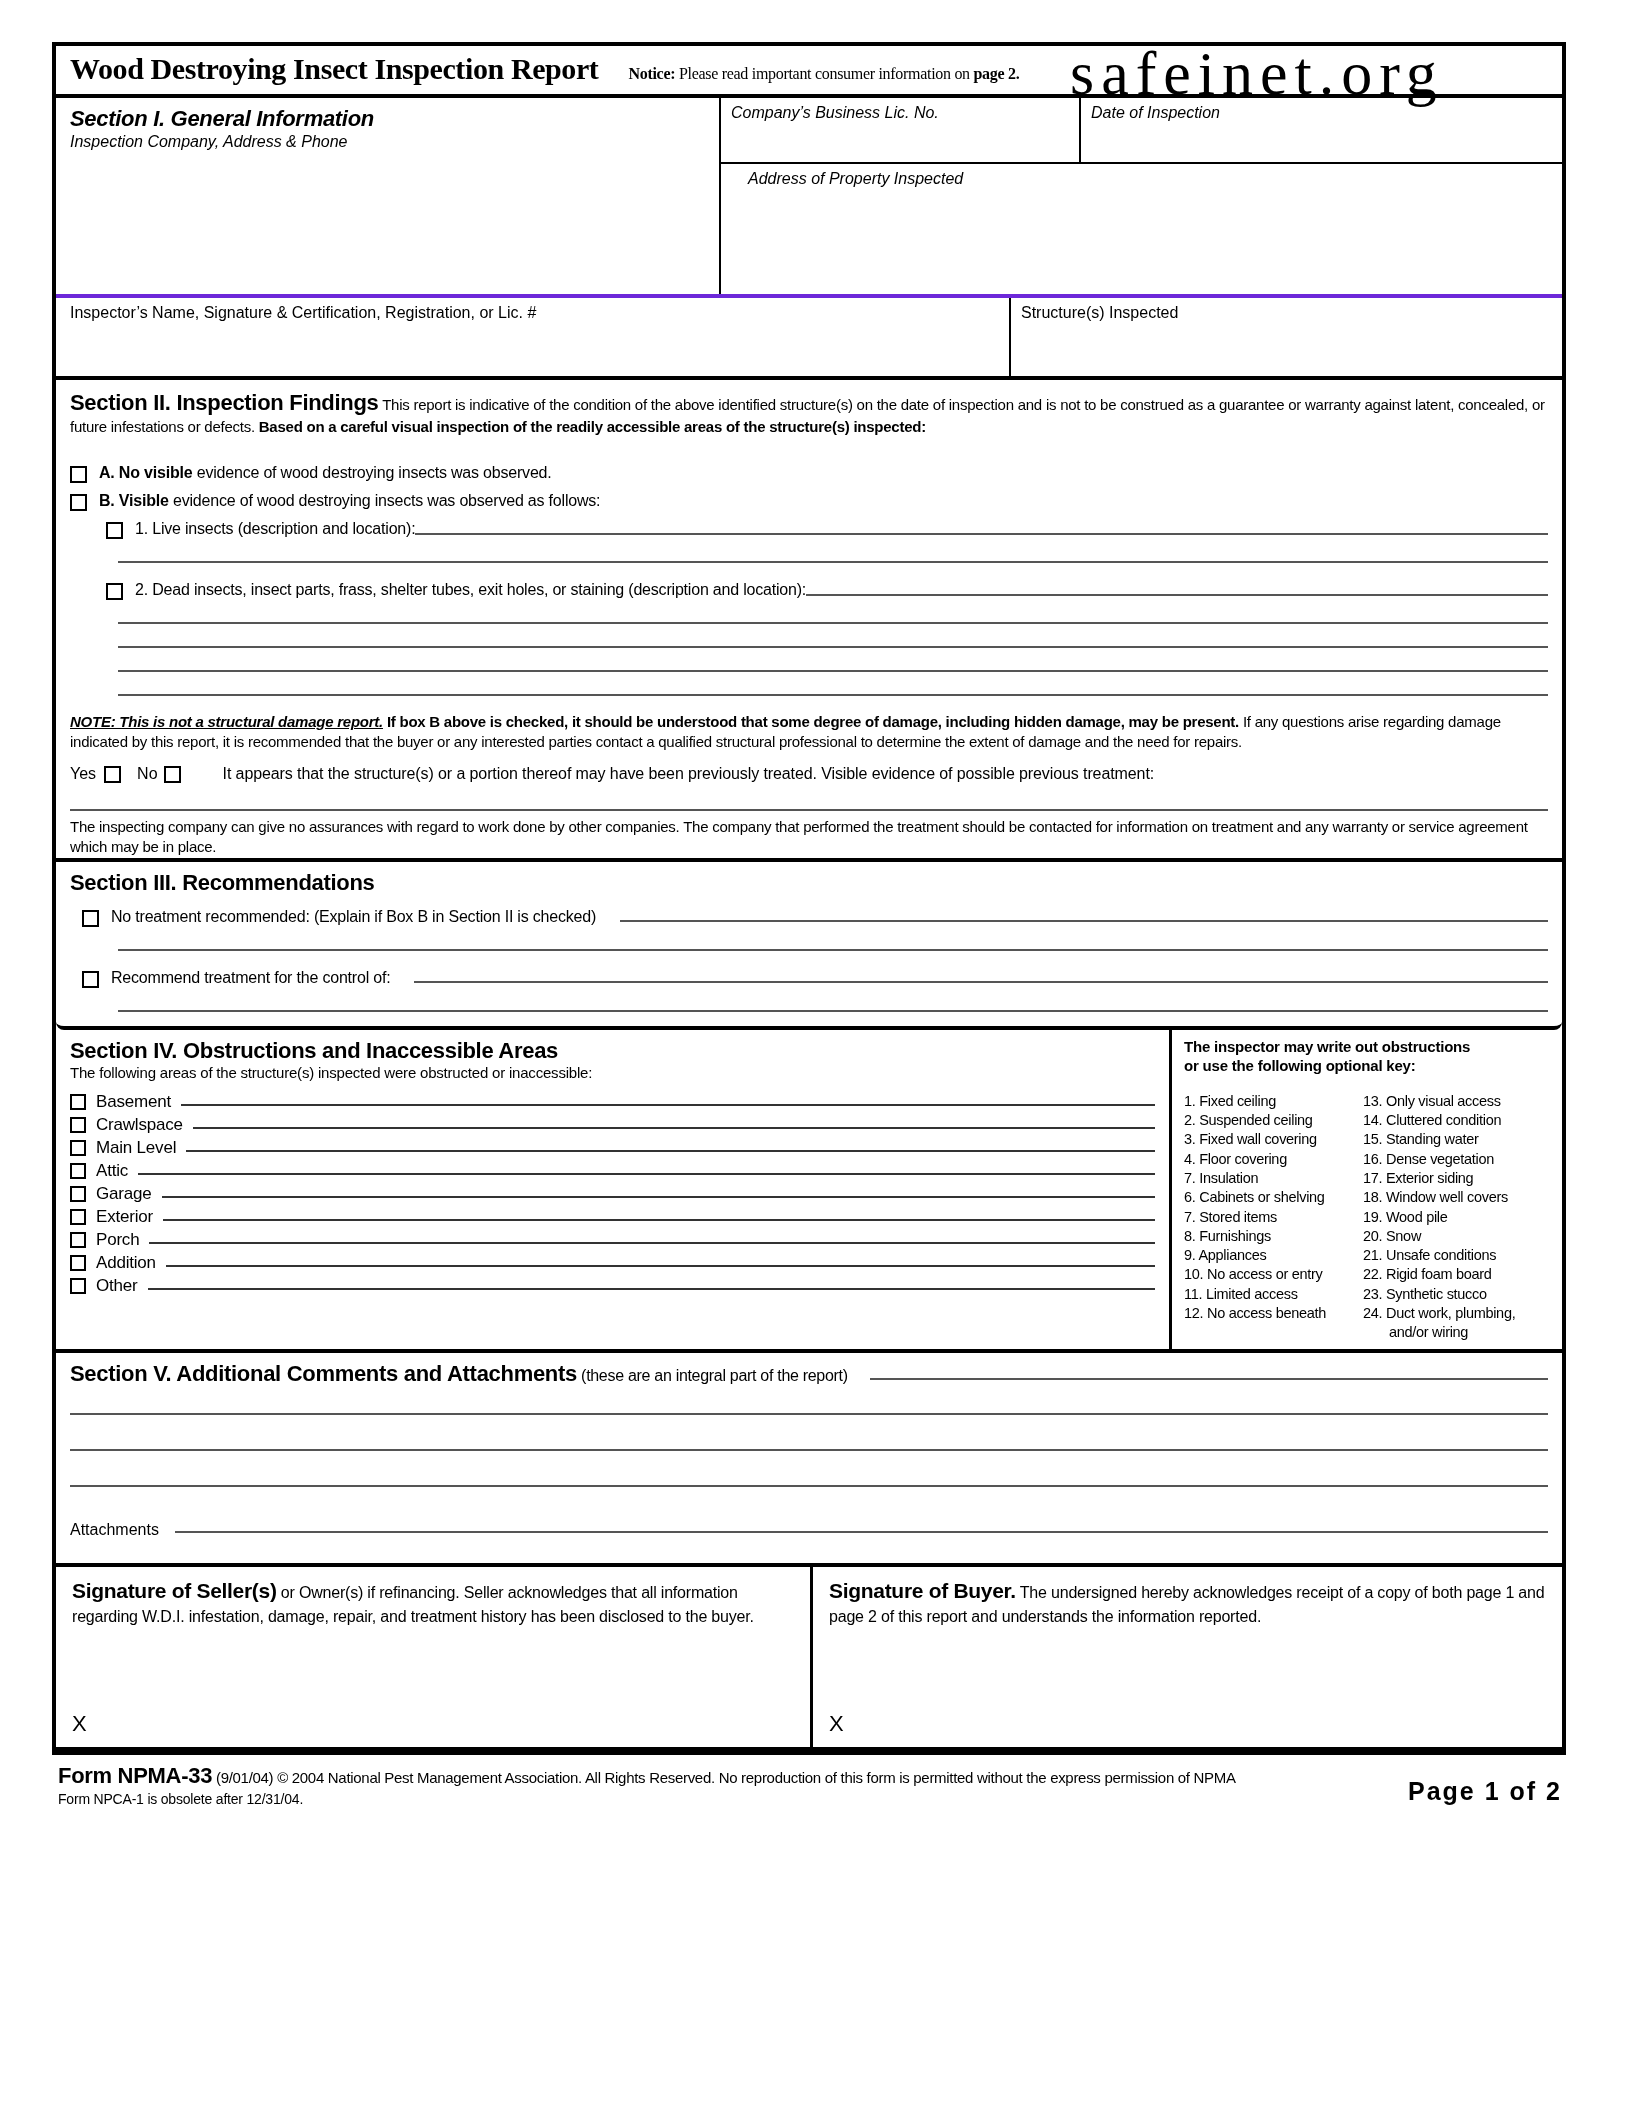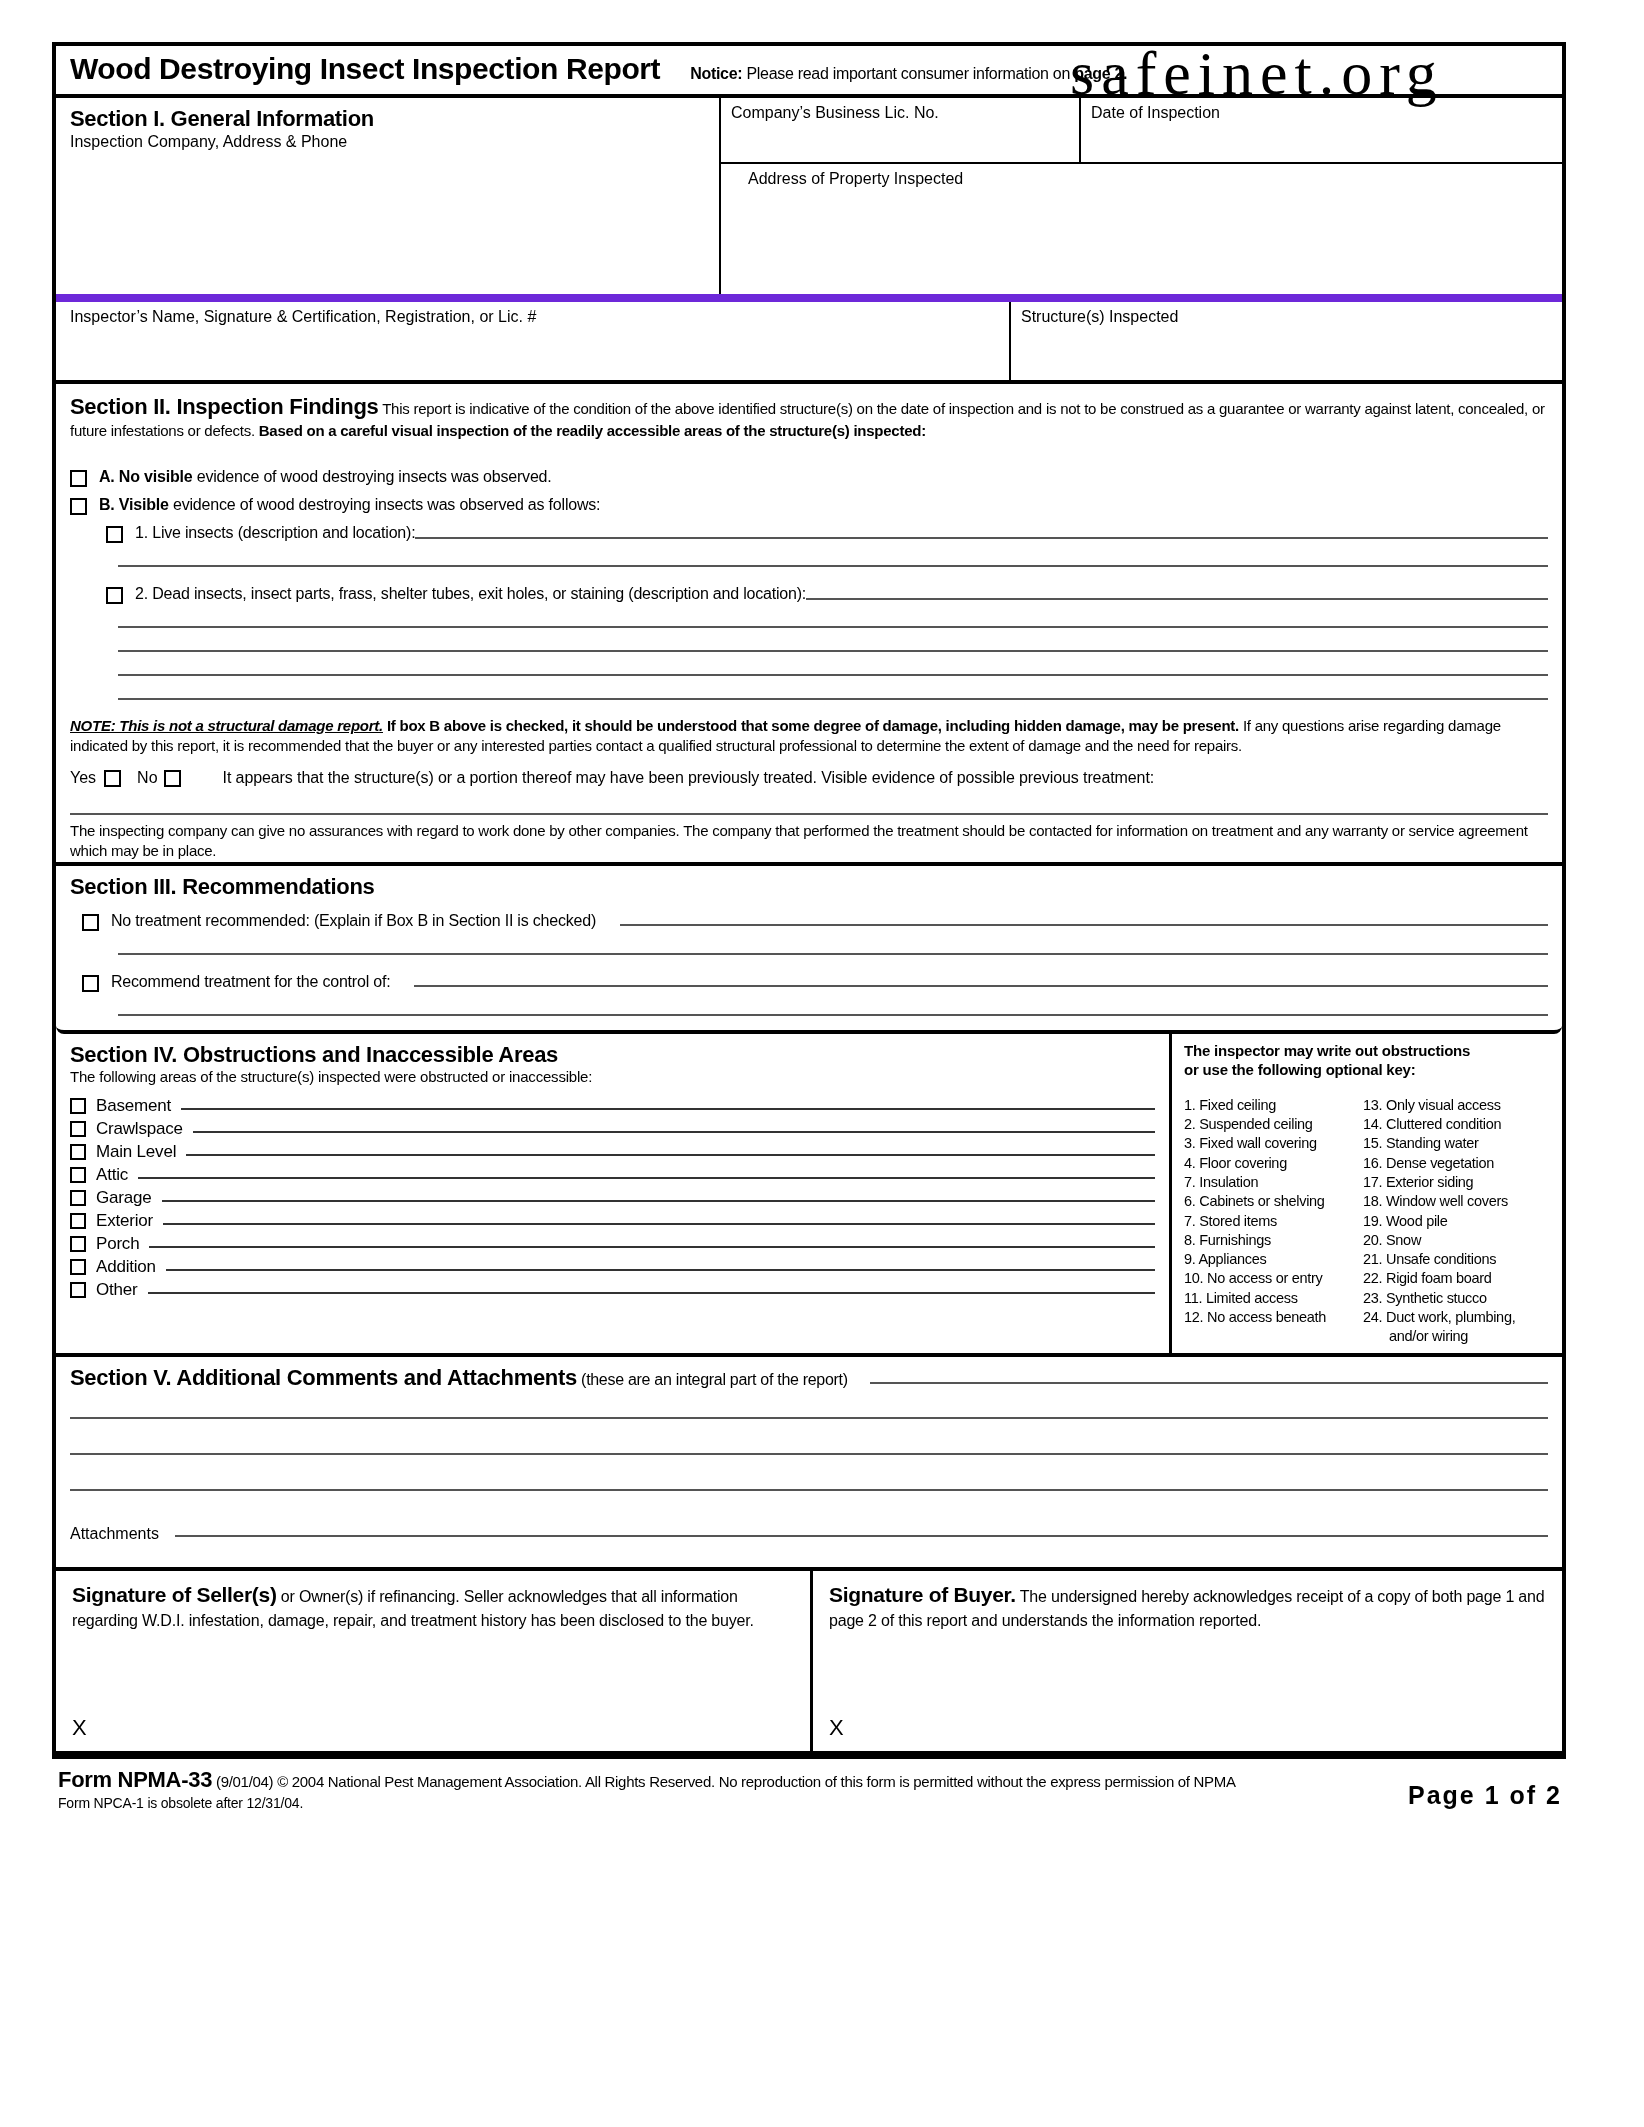--- a/index.html
+++ b/index.html
@@ -33,41 +33,42 @@
     z-index:5;
     pointer-events:none;
   }
   
   .titlebar{
     border-bottom:4px solid #000;
     padding:6px 14px 8px 14px;
     display:flex;
     align-items:baseline;
     box-sizing:border-box;
+    font-family:Liberation Serif, serif;
   }
   .title{
     font-size:30px;
     font-weight:bold;
     letter-spacing:-0.4px;
     white-space:nowrap;
   }
   .notice{
     font-size:16px;
     margin-left:30px;
     white-space:nowrap;
     letter-spacing:-0.3px;
   }
   .notice b{font-weight:bold;}
   
   .sec-title{font-size:22px;font-weight:bold;letter-spacing:-0.3px;}
   .sub{font-size:15px;letter-spacing:-0.2px;}
   .body-text{font-size:15px;line-height:1.32;letter-spacing:-0.25px;}
   .body-text b{font-weight:bold;}
   
-  .s1{display:flex;border-bottom:8px solid #6d28d9;}
+  .s1{display:flex;border-bottom:4px solid #6d28d9;font-style:italic;}
   .s1-left{width:665px;box-sizing:border-box;padding:8px 12px 0 14px;border-right:2px solid #000;}
   .s1-right{flex:1;box-sizing:border-box;display:flex;flex-direction:column;}
   .s1-r-top{display:flex;border-bottom:2px solid #000;height:64px;}
   .lic{width:360px;box-sizing:border-box;padding:6px 10px;border-right:2px solid #000;font-size:16px;}
   .doi{flex:1;box-sizing:border-box;padding:6px 10px;font-size:16px;}
   .addr{flex:1;box-sizing:border-box;padding:6px 27px;font-size:16px;}
   .s1-left .lbl1{font-size:22px;font-weight:bold;letter-spacing:-0.3px;}
   .s1-left .lbl2{font-size:16px;margin-top:1px;}
   .s1h{height:196px;}
   .insp-row{display:flex;border-bottom:4px solid #000;height:78px;}

